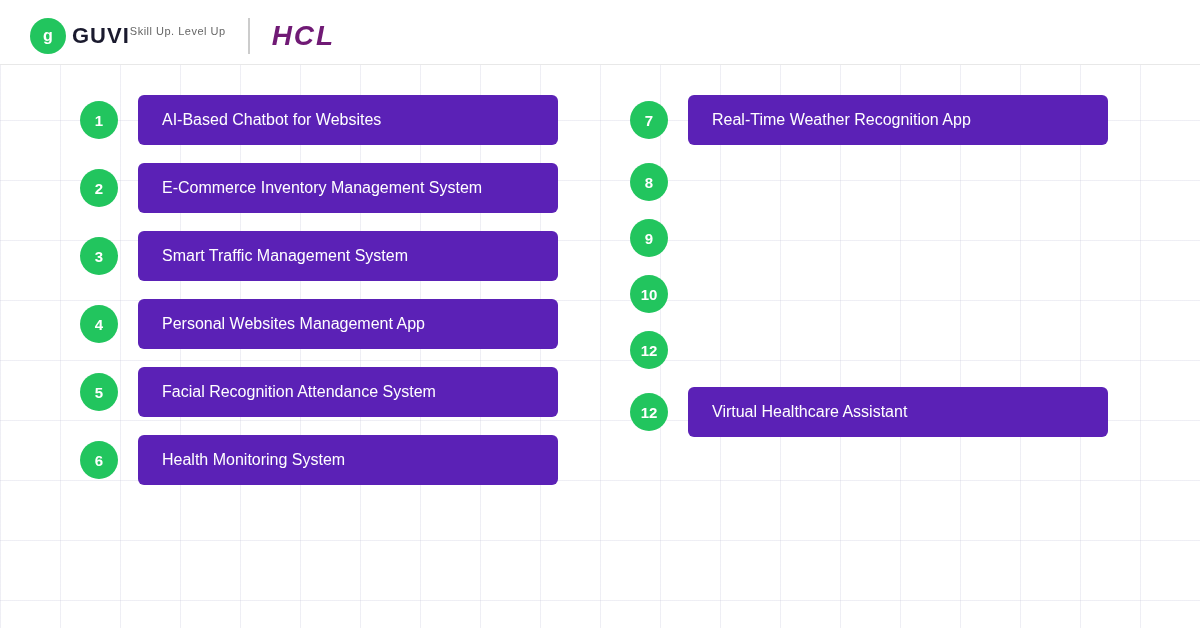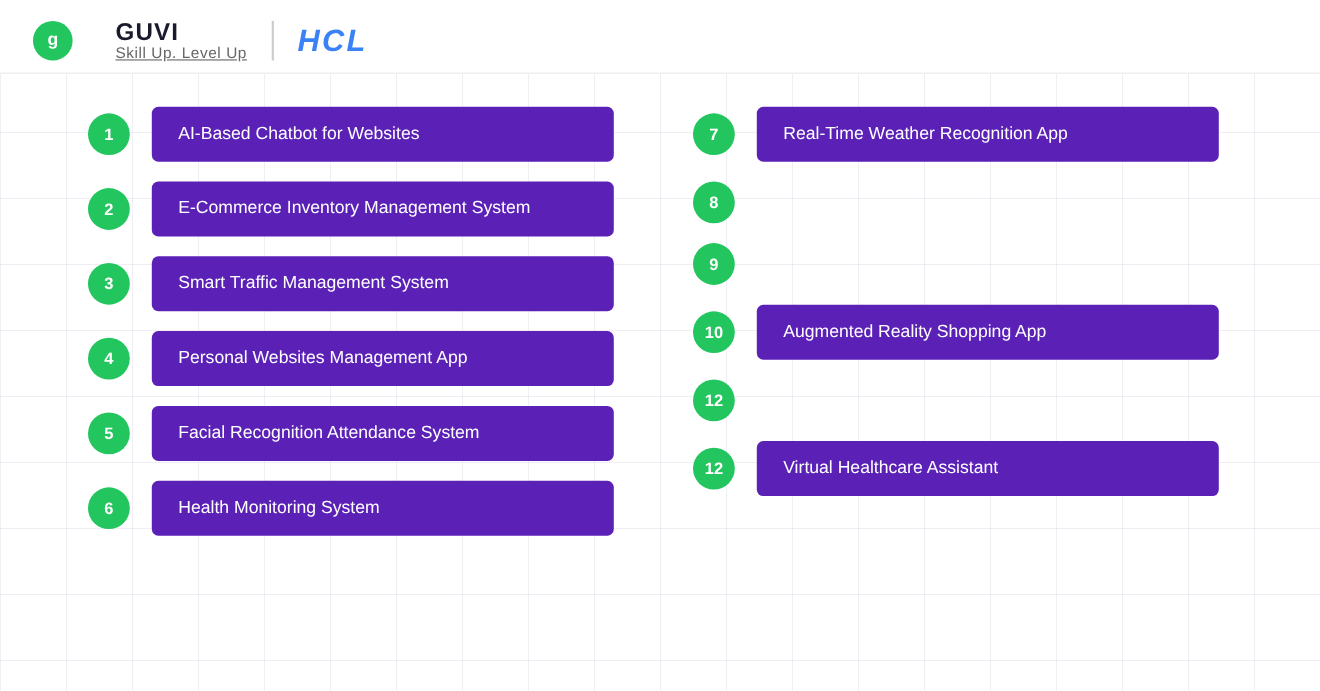--- a/index.html
+++ b/index.html
@@ -56,50 +56,48 @@
       display: flex;
       align-items: center;
       justify-content: center;
       color: white;
       font-weight: bold;
       font-size: 16px;
     }
 
     .guvi-text-block {
       display: flex;
-      flex-direction: column;
-      margin-left: 33px;
+      flex-direction: row;
     }
 
     .guvi-title {
       font-size: 22px;
       font-weight: 900;
       color: #1a1a2e;
       letter-spacing: 1px;
       line-height: 1;
     }
 
     .guvi-tagline {
-      font-size: 14px;
+      font-size: 11px;
       color: #666;
       letter-spacing: 0.5px;
-      text-decoration: underline;
     }
 
     .divider-vertical {
       width: 2px;
       height: 36px;
       background: #ccc;
       margin: 0 12px;
     }
 
     .hcl-logo {
       font-size: 28px;
       font-weight: 900;
-      color: #3b82f6;
+      color: #701a75;
       font-style: italic;
       letter-spacing: 2px;
     }
 
     
     .main-content {
       padding: 30px 80px;
       display: grid;
       grid-template-columns: 1fr 1fr;
       gap: 0 60px;
@@ -196,21 +194,20 @@
           <div class="item-label">Real-Time Weather Recognition App</div>
         </div>
         <div class="list-item">
           <div class="number-badge">8</div>
         </div>
         <div class="list-item">
           <div class="number-badge">9</div>
         </div>
         <div class="list-item">
           <div class="number-badge">10</div>
-          <div class="item-label">Augmented Reality Shopping App</div>
         </div>
         <div class="list-item">
           <div class="number-badge">12</div>
         </div>
         <div class="list-item">
           <div class="number-badge">12</div>
           <div class="item-label">Virtual Healthcare Assistant</div>
         </div>
       </div>
 

